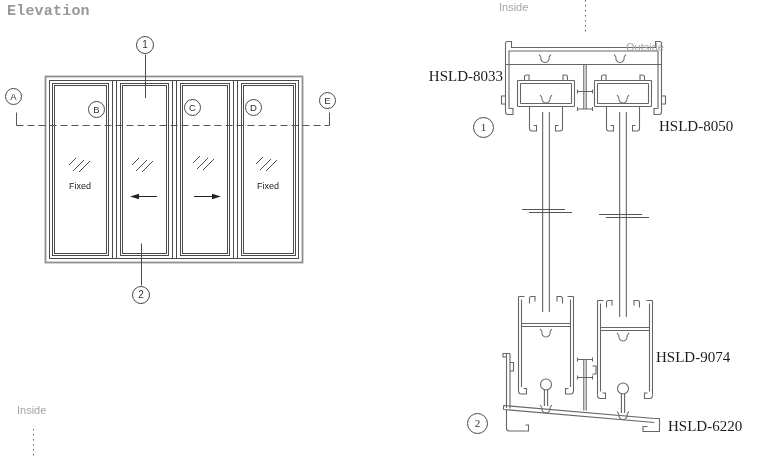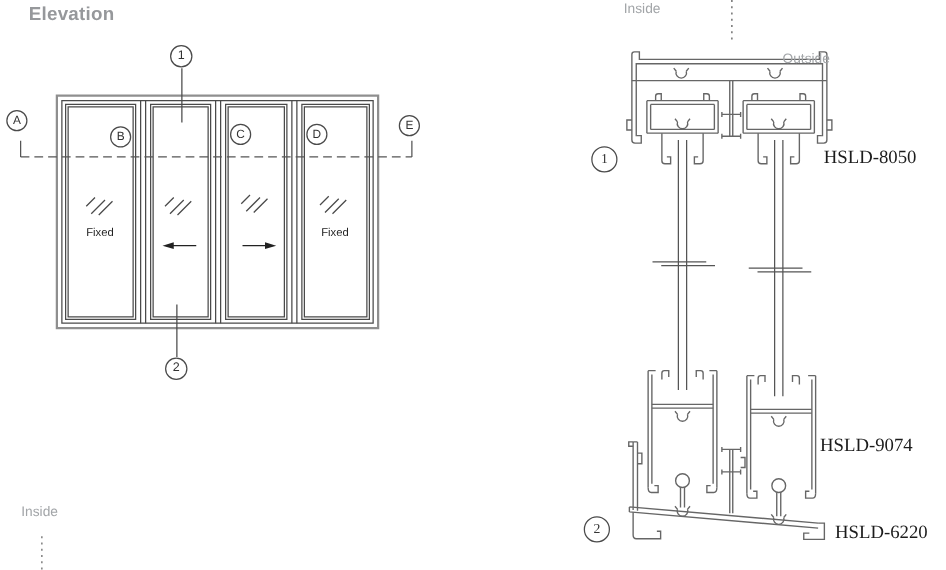--- a/index.html
+++ b/index.html
@@ -167,21 +167,21 @@
         <path d="M542,331.5 A4.2,4.2 0 1 0 550,331.5 M542,331.5 L540,329 M550,331.5 L552,329"></path>
         <path d="M619,335.5 A4.2,4.2 0 1 0 627,335.5 M619,335.5 L617,333 M627,335.5 L629,333"></path>
         <path d="M542,407.5 A4.2,4.2 0 1 0 550,407.5 M542,407.5 L540,405 M550,407.5 L552,405"></path>
         <path d="M619,414 A4.2,4.2 0 1 0 627,414 M619,414 L617,411.5 M627,414 L629,411.5"></path>
       </g>
     </g>
 
     <path d="M33.5,429 V456" fill="none" stroke="#666" stroke-dasharray="1.5,3.5"></path>
   </svg>
 
-  <div class="abs title" style="left:23px;top:3px;">Elevation</div>
+  <div class="abs title" style="left:7px;top:3px;font-family:Liberation Mono, monospace;">Elevation</div>
 
   <div class="abs circle-letter" style="left:5px;top:88px;">A</div>
   <div class="abs circle-letter" style="left:88px;top:101px;">B</div>
   <div class="abs circle-letter" style="left:184px;top:99px;">C</div>
   <div class="abs circle-letter" style="left:245px;top:99px;">D</div>
   <div class="abs circle-letter" style="left:319px;top:92px;">E</div>
 
   <div class="abs circle-num" style="left:136px;top:36px;">1</div>
   <div class="abs circle-num" style="left:132px;top:286px;">2</div>
 
@@ -189,17 +189,18 @@
   <div class="abs fixed-label" style="left:250px;top:181px;">Fixed</div>
 
   <div class="abs side-label" style="left:17px;top:404px;">Inside</div>
 
   <div class="abs side-label" style="left:499px;top:1px;">Inside</div>
   <div class="abs side-label" style="left:626px;top:1px;margin-top:40px;">Outside</div>
 
   <div class="abs circle-num-right" style="left:473px;top:117px;">1</div>
   <div class="abs circle-num-right" style="left:467px;top:413px;">2</div>
 
+  <div class="abs profile-label" style="left:415px;top:68px;width:88px;text-align:right;">HSLD-8033</div>
   <div class="abs profile-label" style="left:659px;top:118px;">HSLD-8050</div>
   <div class="abs profile-label" style="left:656px;top:349px;">HSLD-9074</div>
   <div class="abs profile-label" style="left:668px;top:418px;">HSLD-6220</div>
 
 </div>
 
 </body></html>

